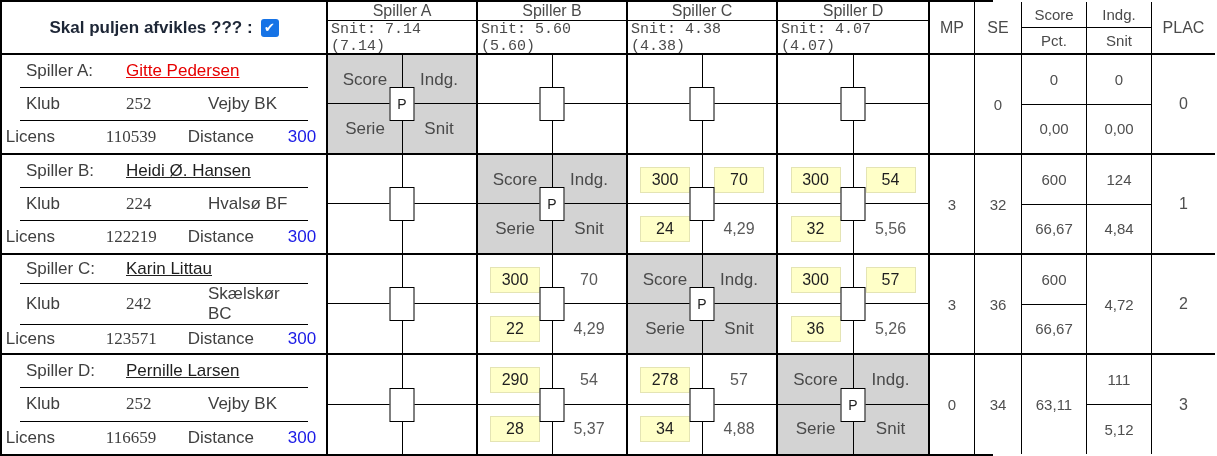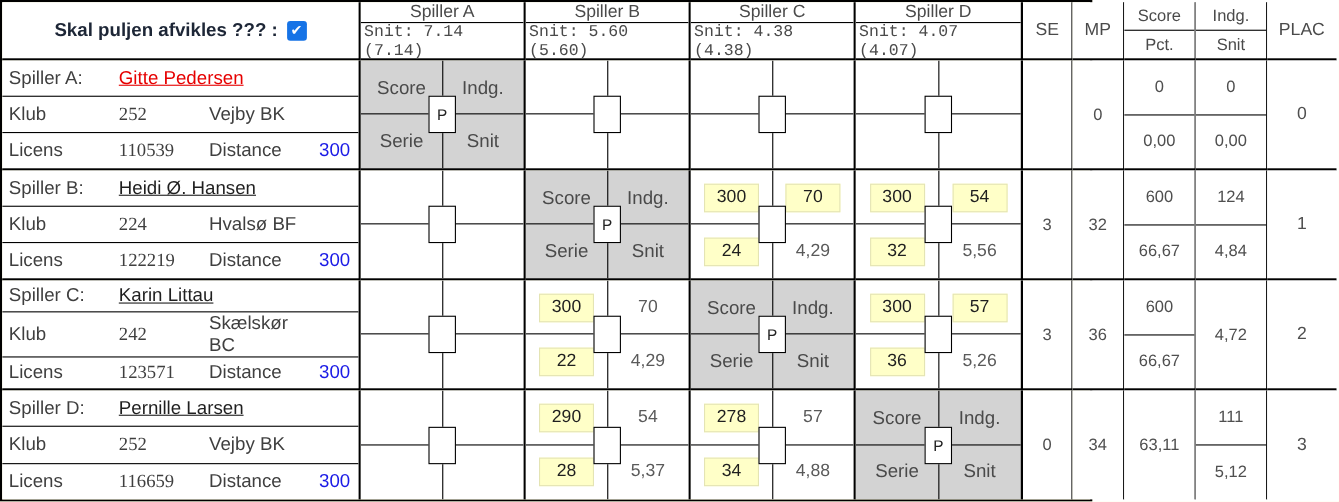--- a/index.html
+++ b/index.html
@@ -27,21 +27,21 @@
   .hdr-player .pname-row { flex:1; display:flex; align-items:center; justify-content:center;
     font-size:16px; color:#4a4a4a; border-bottom:1px solid #000; }
   .hdr-player .snit-row { flex:1; display:flex; align-items:center; padding-left:3px;
     font-size:15px; color:#4a4a4a;font-family:Liberation Mono, monospace; }
   .hdr-mid { display:flex; align-items:center; justify-content:center; font-size:16px; color:#4a4a4a; }
   .hdr-split { display:flex; flex-direction:column; font-size:15px; color:#4a4a4a; }
   .hdr-split .half { flex:1; display:flex; align-items:center; justify-content:center; }
   .hdr-split .half.top { border-bottom:1px solid #000; }
 
   
-  .info { display:flex; flex-direction:column; font-size:17px; }
+  .info { display:flex; flex-direction:column; font-size:17px;align-items:center; }
   .irow { flex:1; display:grid; grid-template-columns: 100px 82px 100px 1fr;
     align-items:center; padding-left:6px; border-bottom:1px solid #000; }
   .irow.last { border-bottom:none; }
   .ilabel { color:#3f3f3f; }
   .inum { color:#3f3f3f;font-family:Liberation Serif, serif; }
   .iclub { color:#3f3f3f; }
   .idist { color:#1a1ae6; padding-right:12px; text-align:right; cursor:pointer; }
   .pname { grid-column: 2 / 5; text-decoration:underline; color:#1f1f1f; cursor:pointer; }
   .pname.red { color:#e60000; }
 
@@ -90,22 +90,22 @@
   </div>
   <div class="cell hdr-player br2 bb2">
     <div class="pname-row">Spiller C</div>
     <div class="snit-row">Snit: 4.38 (4.38)</div>
   </div>
   <div class="cell hdr-player br2 bb2">
     <div class="pname-row">Spiller D</div>
     <div class="snit-row">Snit: 4.07 (4.07)</div>
   </div>
 
+  <div class="cell hdr-mid br1 bb2">MP</div>
   <div class="cell hdr-mid br1 bb2">SE</div>
-  <div class="cell hdr-mid br1 bb2">MP</div>
   <div class="cell hdr-split br1 bb2">
     <div class="half top">Score</div>
     <div class="half">Pct.</div>
   </div>
   <div class="cell hdr-split br1 bb2">
     <div class="half top">Indg.</div>
     <div class="half">Snit</div>
   </div>
   <div class="cell hdr-mid bb2">PLAC</div>
 

